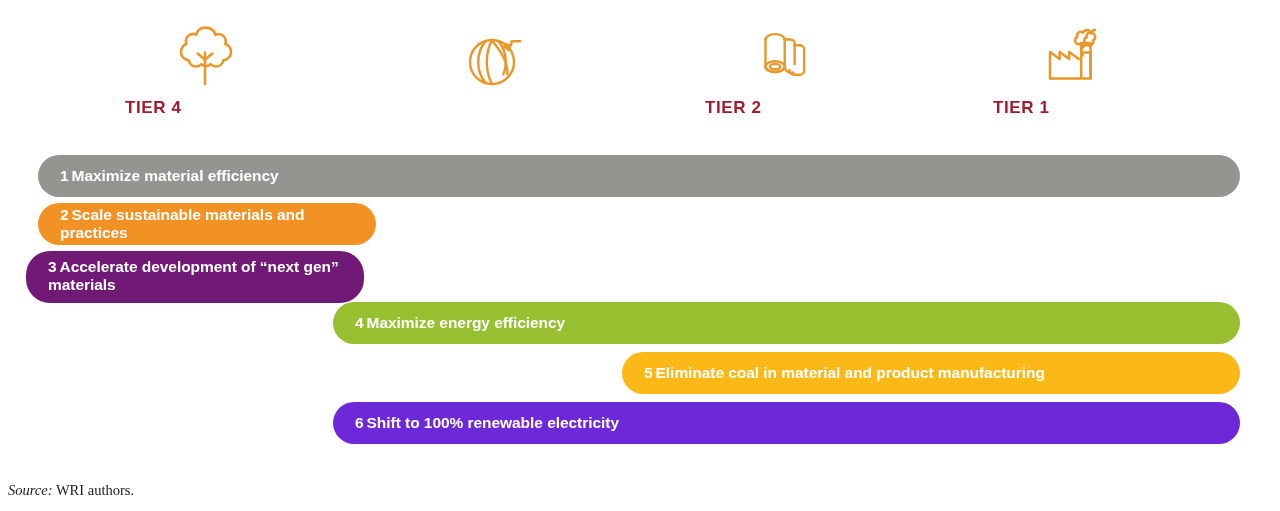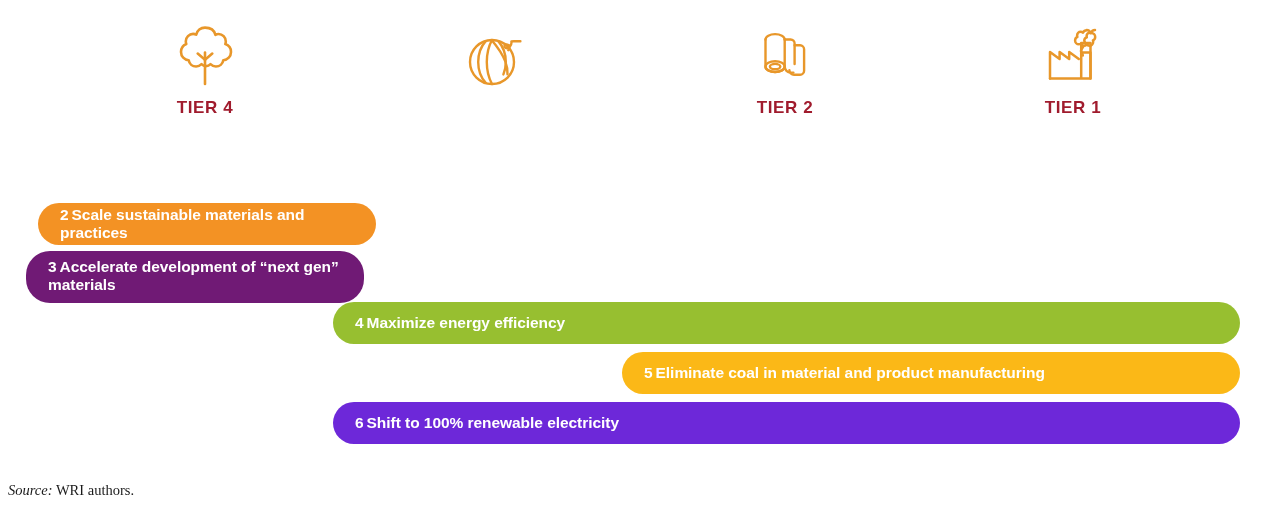--- a/index.html
+++ b/index.html
@@ -20,21 +20,20 @@
     position: absolute;
     left: 0;
     top: 0;
     width: 1280px;
     height: 140px;
   }
   .tier-col {
     position: absolute;
     top: 22px;
     width: 160px;
-    text-align: center;
   }
   .tier-icon {
     height: 66px;
     display: flex;
     align-items: flex-end;
     justify-content: center;
   }
   .tier-label {
     margin-top: 10px;
     font-size: 17px;
@@ -141,20 +140,23 @@
         <path d="M40.5 15.5c-1.9 0-3.4 1.3-3.8 3.1-0.4-0.2-0.9-0.3-1.4-0.3-1.8 0-3.2 1.4-3.2 3.2 0 0.4 0.1 0.8 0.2 1.2-1.4 0.5-2.5 1.8-2.5 3.4 0 1.9 1.5 3.5 3.4 3.6" transform="translate(14.5 -7.5)"></path>
         <path d="M46.8 8.2c-1.7 0-3.2 1-3.9 2.4-0.6-0.5-1.4-0.8-2.3-0.8-1.9 0-3.5 1.6-3.5 3.6 0 0.5 0.1 1 0.3 1.5-1.3 0.6-2.3 1.9-2.3 3.5 0 2.1 1.7 3.9 3.8 3.9 0.6 0 1.2-0.2 1.8-0.4 0.6 1.1 1.8 1.8 3.1 1.8 1.1 0 2.1-0.5 2.8-1.2 0.7 0.8 1.7 1.2 2.8 1.2 2.1 0 3.8-1.7 3.8-3.9 0-0.5-0.1-1-0.3-1.4 1.3-0.6 2.3-1.9 2.3-3.5 0-2.1-1.7-3.9-3.8-3.9-0.3 0-0.6 0-0.9 0.1-0.5-1.8-2.1-3.2-3.8-3.2z"></path>
         <path d="M43.3 23.9c0 1.7-2.3 3.2-2.3 5s1.8 2.9 1.8 4.5"></path>
       </svg>
     </div>
     <div class="tier-label">TIER 1</div>
   </div>
 </div>
 
 <div id="bars">
+  <div class="bar" id="bar-0" style="left: 38px; top: 155px; width: 1202px; min-height: 42px; background: rgb(148, 148, 144); height: 42px;">
+    <span class="bar-text"><span class="num">1</span><span>Maximize material efficiency</span></span>
+  </div>
   <div class="bar" id="bar-1" style="left: 38px; top: 203px; width: 338px; min-height: 42px; background: rgb(243, 146, 36); height: 42px;">
     <span class="bar-text"><span class="num">2</span><span>Scale sustainable materials and practices</span></span>
   </div>
   <div class="bar" id="bar-2" style="left: 26px; top: 251px; width: 338px; min-height: 42px; background: #701a75; height: auto; padding-top: 7px; padding-bottom: 9px; border-radius: 24px;">
     <span class="bar-text"><span class="num">3</span><span>Accelerate development of “next gen”
   materials</span></span>
   </div>
   <div class="bar" id="bar-3" style="left: 333px; top: 302px; width: 907px; min-height: 42px; background: rgb(151, 191, 48); height: 42px;">
     <span class="bar-text"><span class="num">4</span><span>Maximize energy efficiency</span></span>
   </div>

